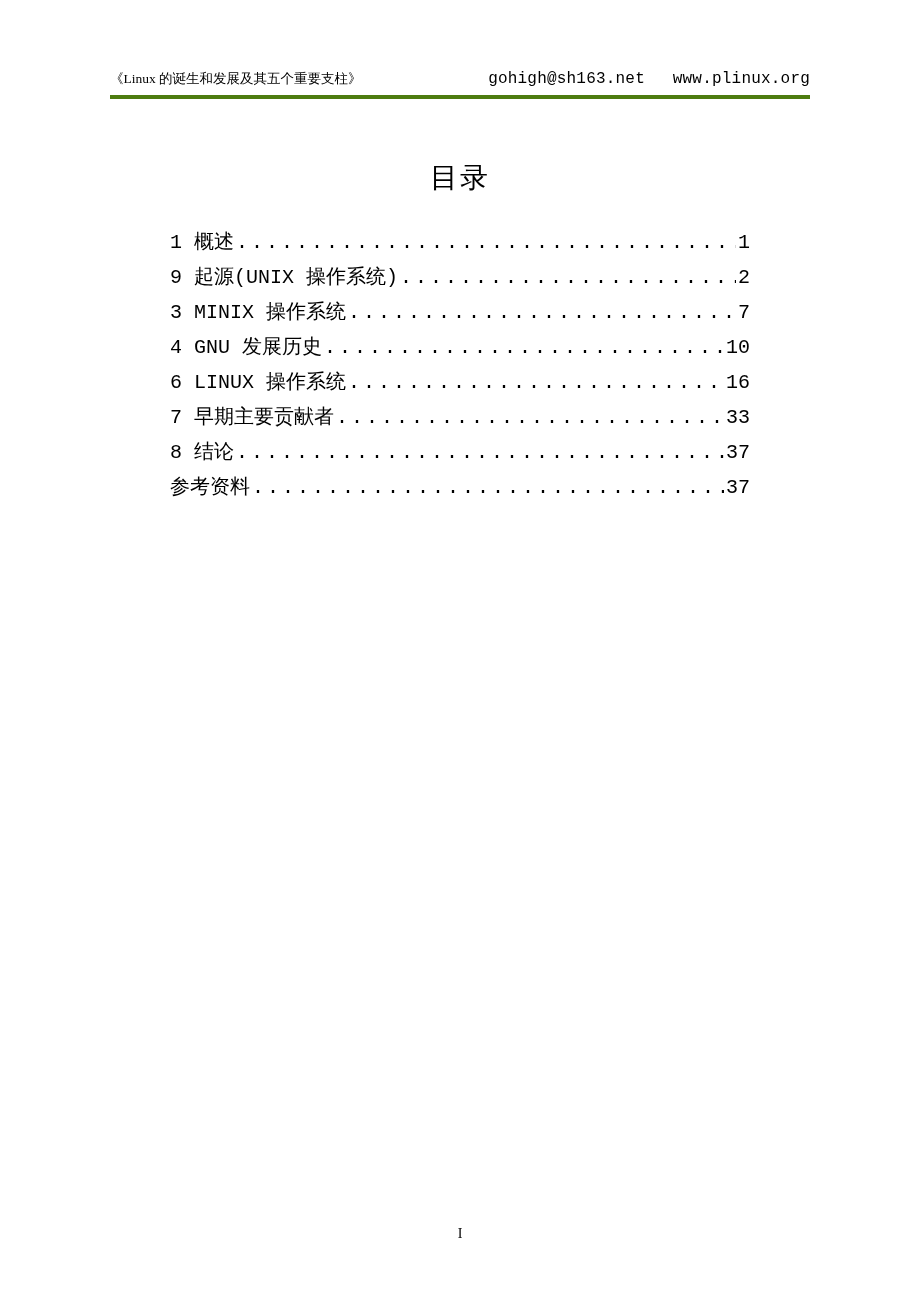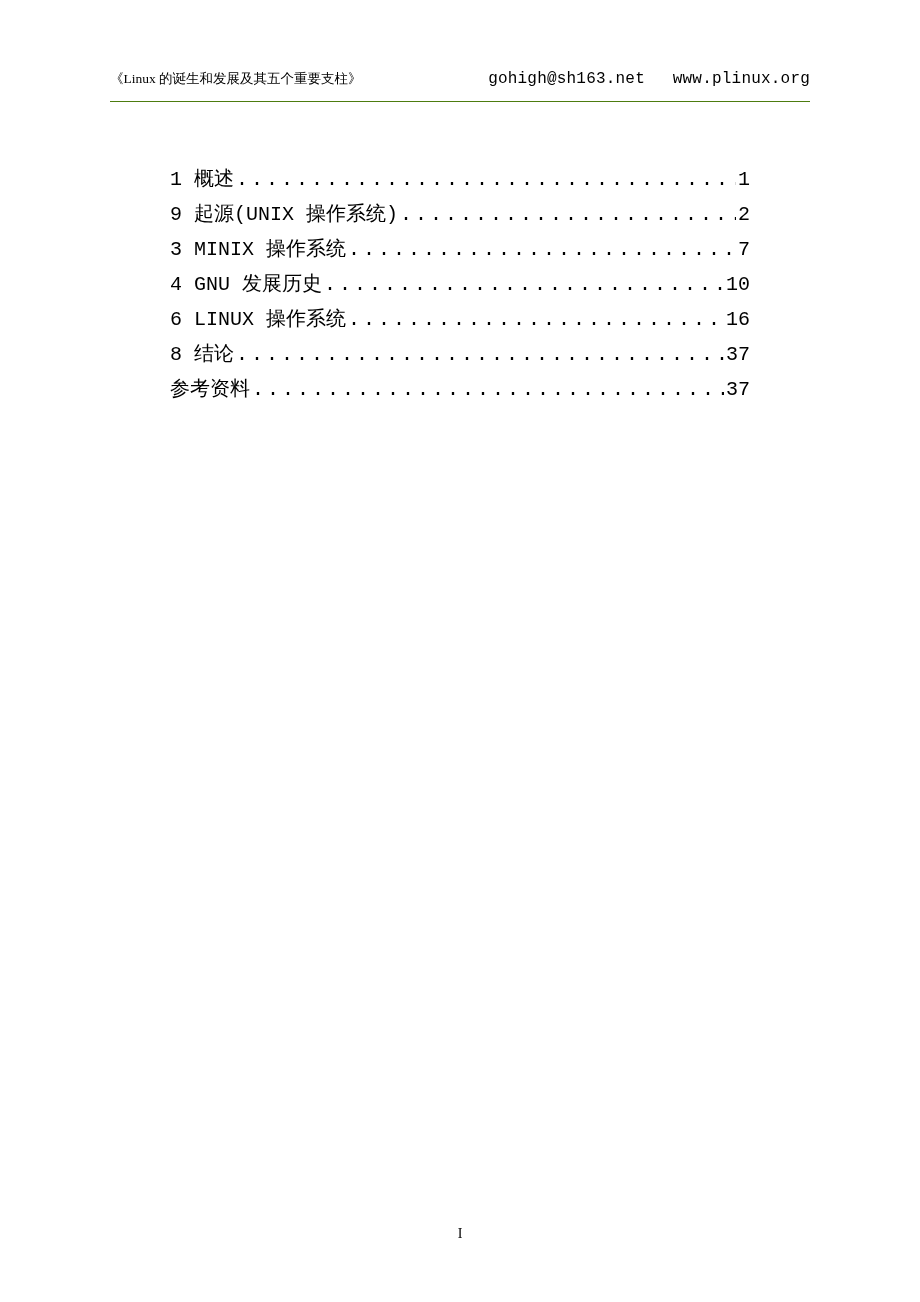--- a/index.html
+++ b/index.html
@@ -16,22 +16,22 @@
       position: relative;
     }
     .page {
       padding: 70px 110px 0 110px;
     }
     .header {
       display: flex;
       justify-content: space-between;
       align-items: baseline;
       font-size: 13.5px;
-      padding-bottom: 13px;
-      border-bottom: 1px solid #4d7c0f;
+      padding-bottom: 7px;
+      border-bottom: 4px solid #4d7c0f;
       margin-bottom: 60px;
     }
     .header-left {
       font-family: "SimSun", "宋体", serif;
     }
     .header-right {
       font-family: "Courier New", monospace;
       font-size: 16px;
       letter-spacing: 0.2px;
     }
@@ -89,20 +89,21 @@
 
 <div class="page">
   <div class="header">
     <span class="header-left">《Linux 的诞生和发展及其五个重要支柱》</span>
     <span class="header-right">
       <span class="email">gohigh@sh163.net</span>
       <span>www.plinux.org</span>
     </span>
   </div>
 
+  <h1 class="toc-title">目录</h1>
 
   <div class="toc">
     <div class="toc-entry">
       <span class="toc-label">1 概述</span>
       <span class="toc-dots"></span>
       <span class="toc-page">1</span>
     </div>
     <div class="toc-entry">
       <span class="toc-label">9 起源(UNIX 操作系统)</span>
       <span class="toc-dots"></span>
@@ -117,20 +118,25 @@
       <span class="toc-label">4 GNU 发展历史</span>
       <span class="toc-dots"></span>
       <span class="toc-page">10</span>
     </div>
     <div class="toc-entry">
       <span class="toc-label">6 LINUX 操作系统</span>
       <span class="toc-dots"></span>
       <span class="toc-page">16</span>
     </div>
     <div class="toc-entry">
+      <span class="toc-label">7 早期主要贡献者</span>
+      <span class="toc-dots"></span>
+      <span class="toc-page">33</span>
+    </div>
+    <div class="toc-entry">
       <span class="toc-label">8 结论</span>
       <span class="toc-dots"></span>
       <span class="toc-page">37</span>
     </div>
     <div class="toc-entry">
       <span class="toc-label">参考资料</span>
       <span class="toc-dots"></span>
       <span class="toc-page">37</span>
     </div>
   </div>

